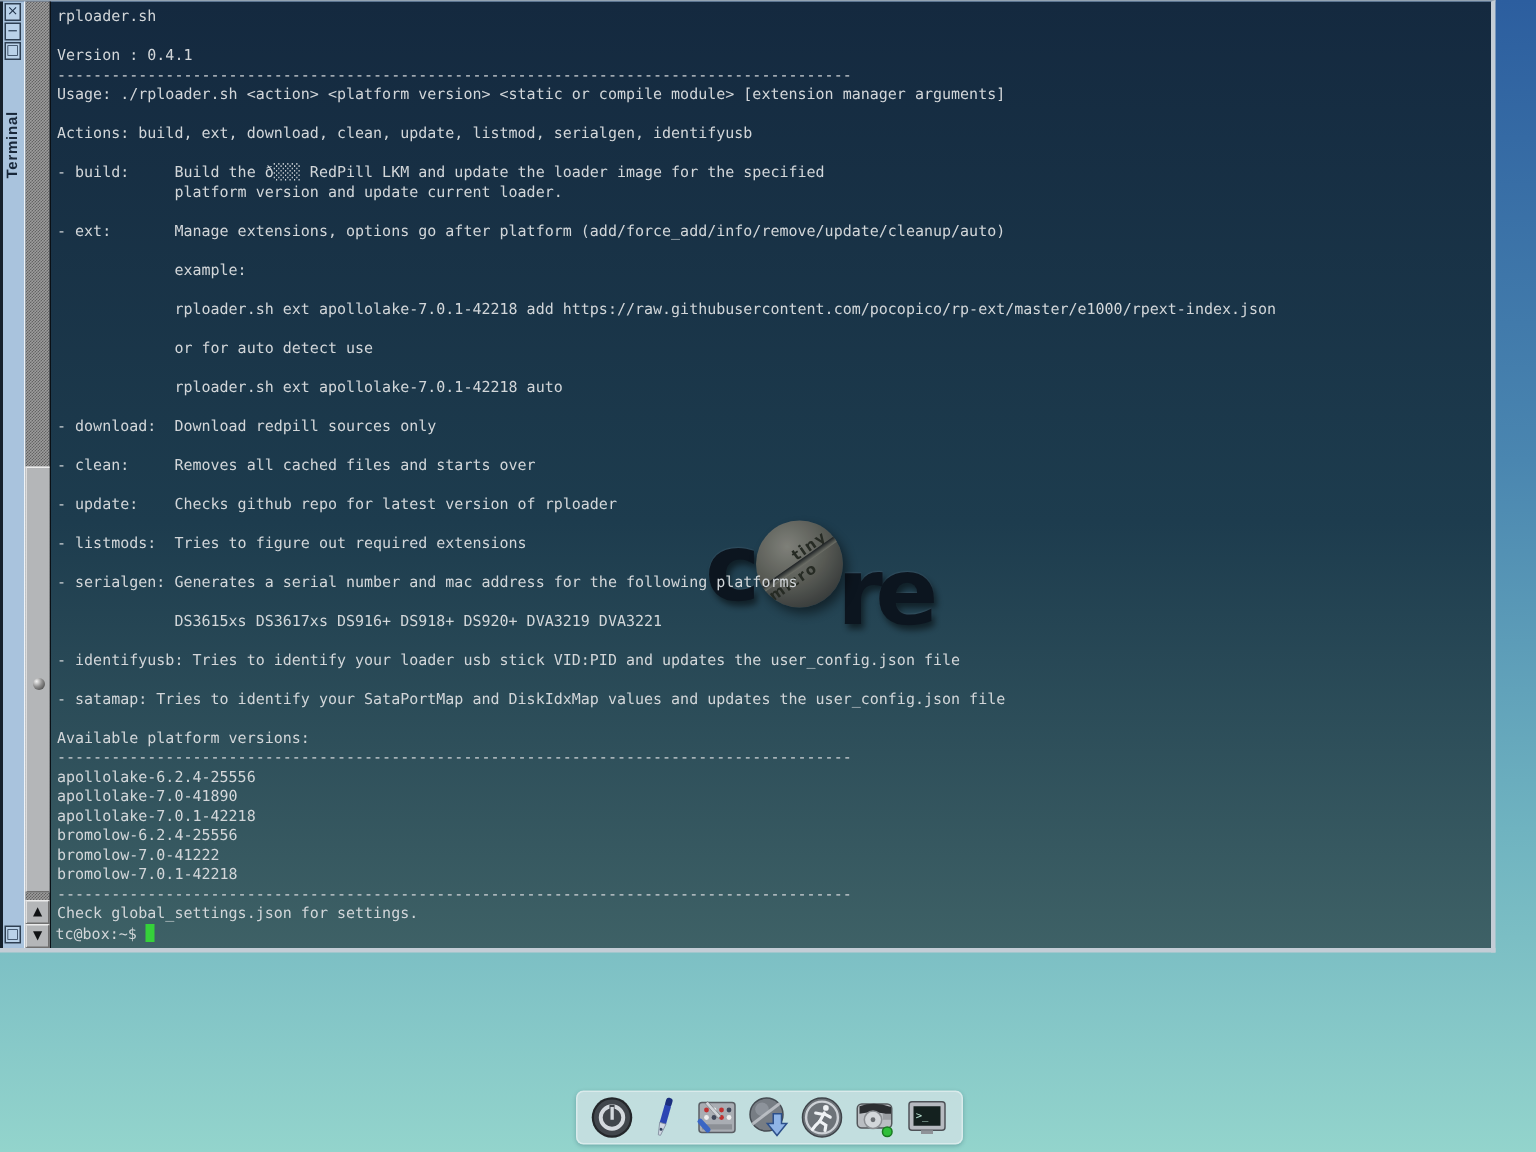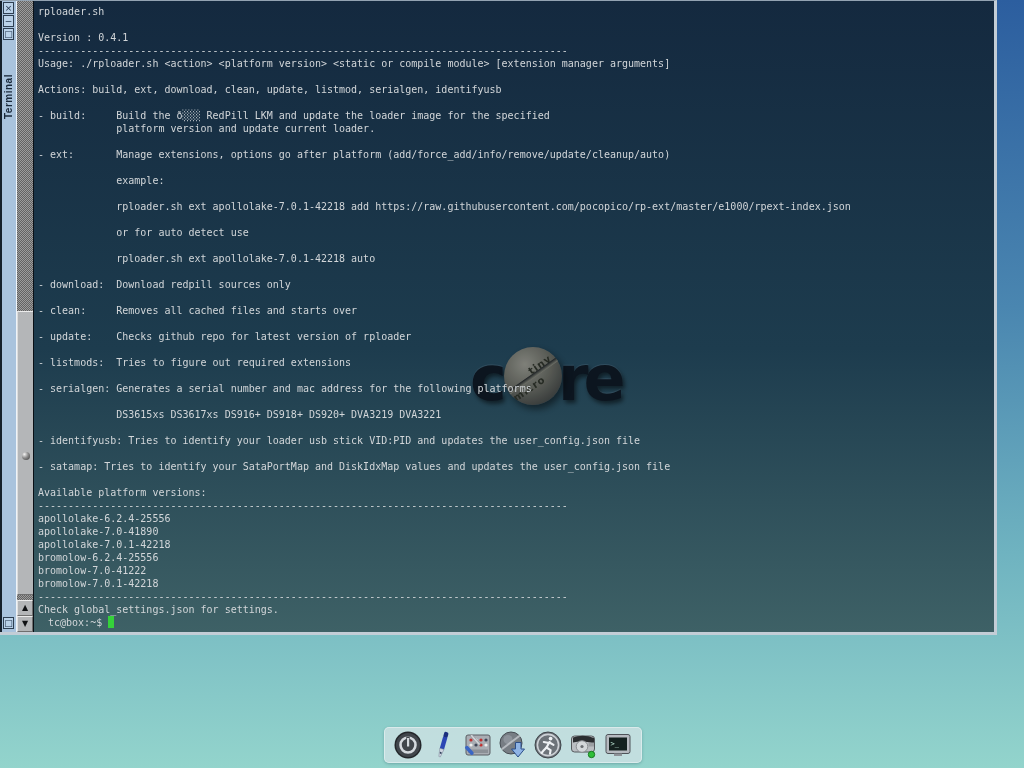--- a/index.html
+++ b/index.html
@@ -60,34 +60,34 @@
     font-size:8px;line-height:14px;text-align:center;color:#101214;
     font-family:"DejaVu Sans",sans-serif;
   }
   
   .content{
     flex:1;position:relative;overflow:hidden;
     font-family:"DejaVu Sans Mono","Liberation Mono",monospace;
     font-size:10px;line-height:13px;color:#d2d6d9;
   }
   .content pre{margin:0;padding:4px 0 0 4px;white-space:pre;position:relative;z-index:2;}
-  .prompt-line{padding-left:14px;white-space:pre;position:relative;z-index:2;}
+  .prompt-line{padding-left:3px;white-space:pre;position:relative;z-index:2;}
   .cursor{
     display:inline-block;width:6px;height:12px;vertical-align:-2px;
     background:#35d13a;margin-left:6px;
   }
   
   .logo{position:absolute;left:436px;top:346px;width:160px;height:66px;z-index:1;opacity:.95;}
   .logo .lc,.logo .lre{
     position:absolute;font-family:"DejaVu Sans",sans-serif;font-weight:bold;
     font-size:62px;line-height:56px;color:#0b131d;
     text-shadow:2px 3px 4px rgba(0,0,0,.55),0 -1px 1px rgba(130,150,170,.22);
   }
   .logo .lc{left:0;top:4px;}
-  .logo .lre{left:88px;top:4px;letter-spacing:-5px;}
+  .logo .lre{left:88px;top:20px;letter-spacing:-5px;}
   .pill{
     position:absolute;left:34px;top:0;width:58px;height:58px;border-radius:50%;z-index:2;
     background:radial-gradient(circle at 36% 30%,#84847c 0%,#5a5b54 48%,#24272a 100%);
     box-shadow:3px 4px 7px rgba(0,0,0,.5);overflow:hidden;
   }
   .pill .groove{
     position:absolute;left:-6px;top:27px;width:70px;height:4px;
     background:linear-gradient(180deg,#1c1f21,#73746a);transform:rotate(-35deg);
   }
   .pill .ptop,.pill .pbot{

